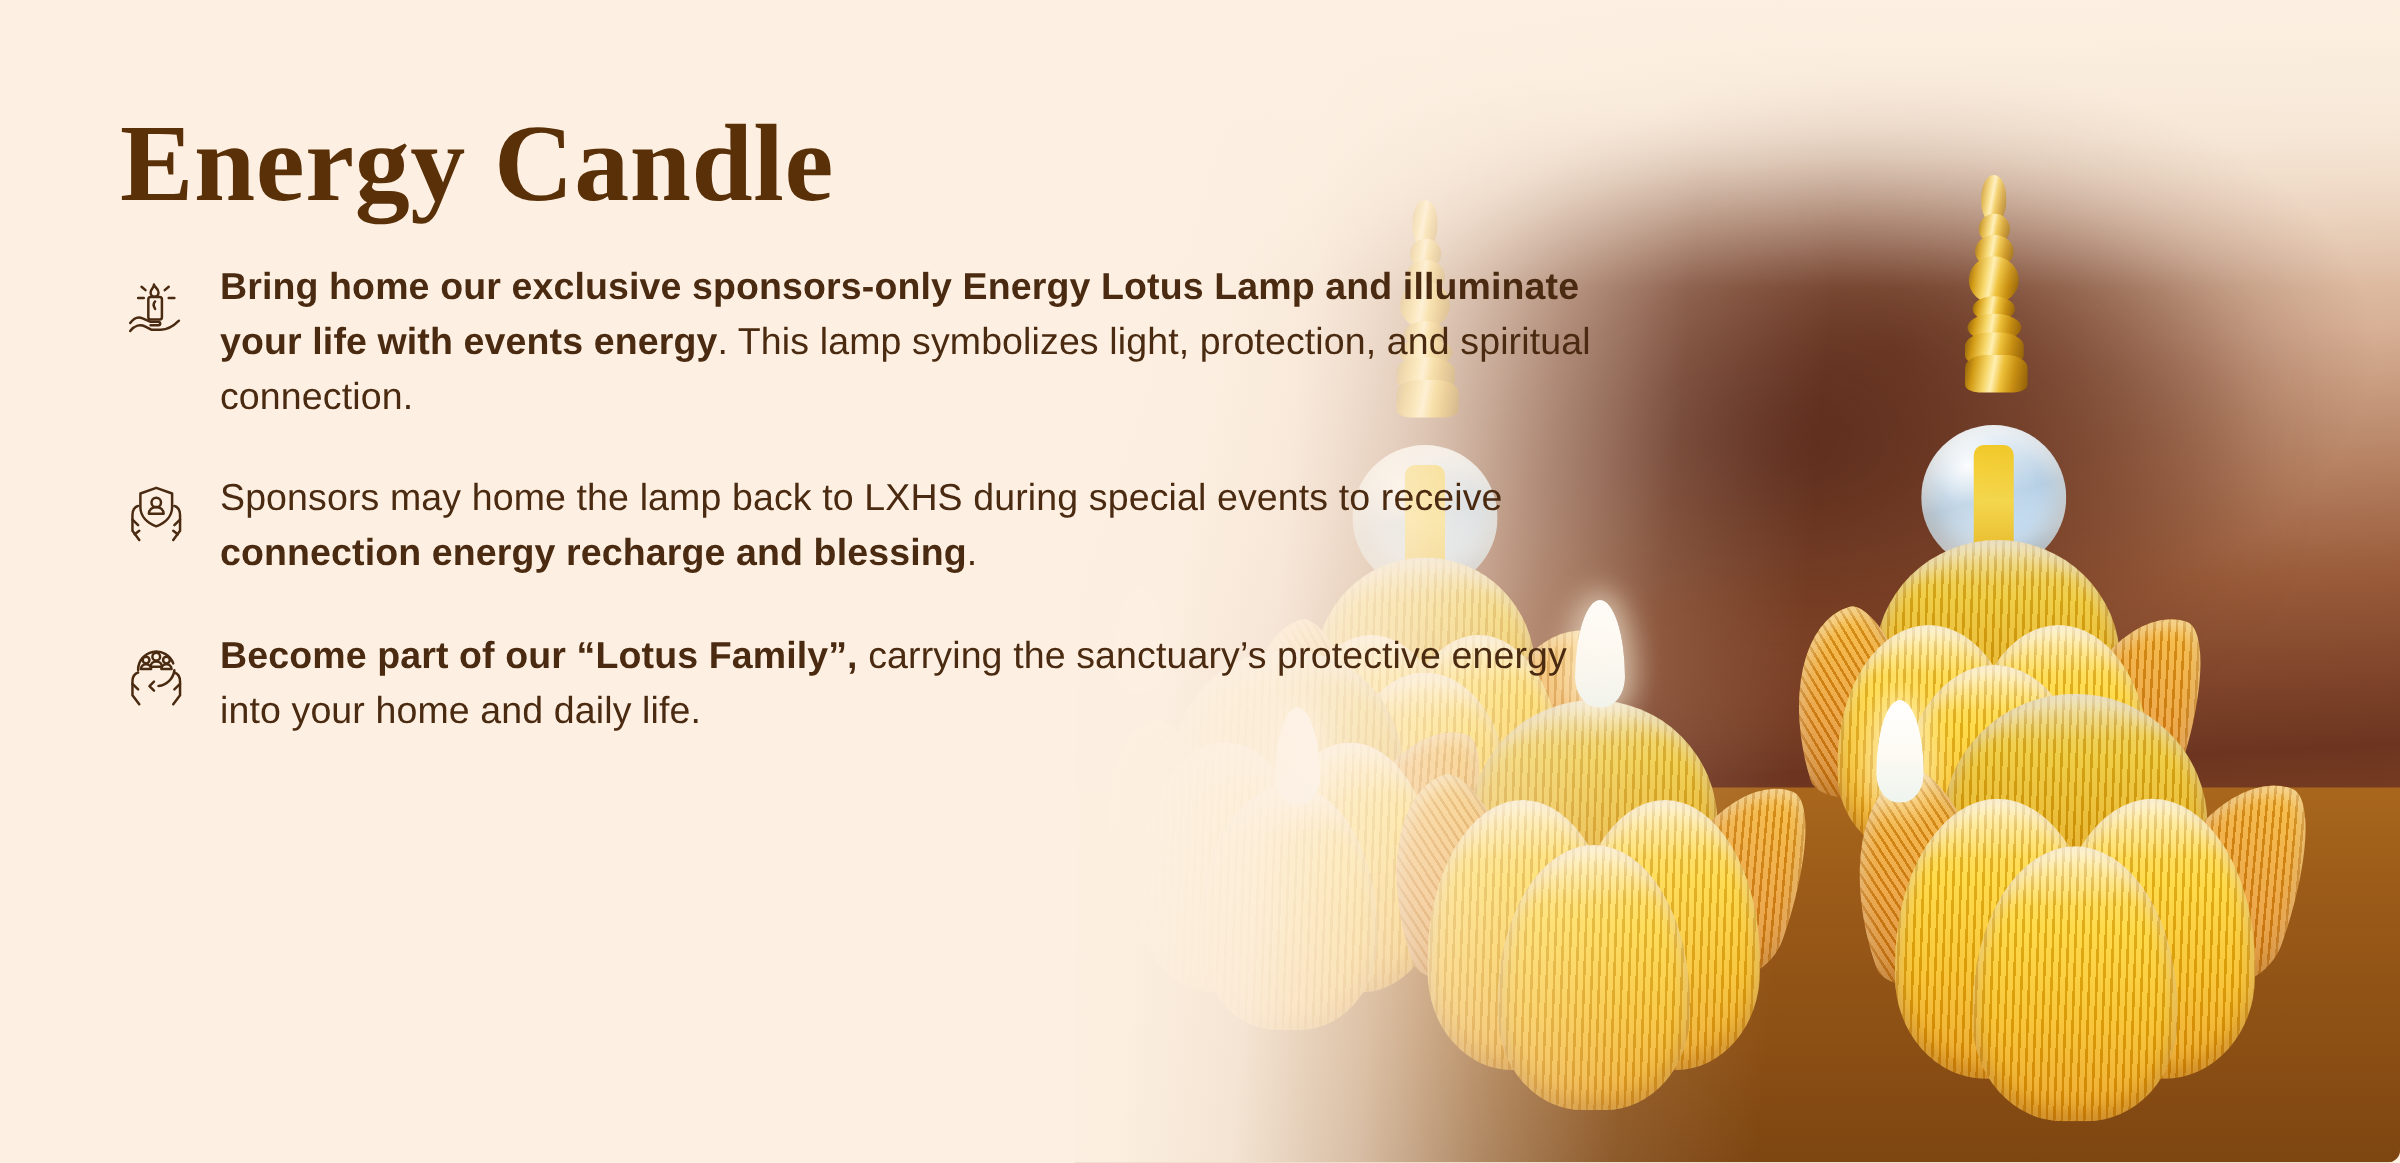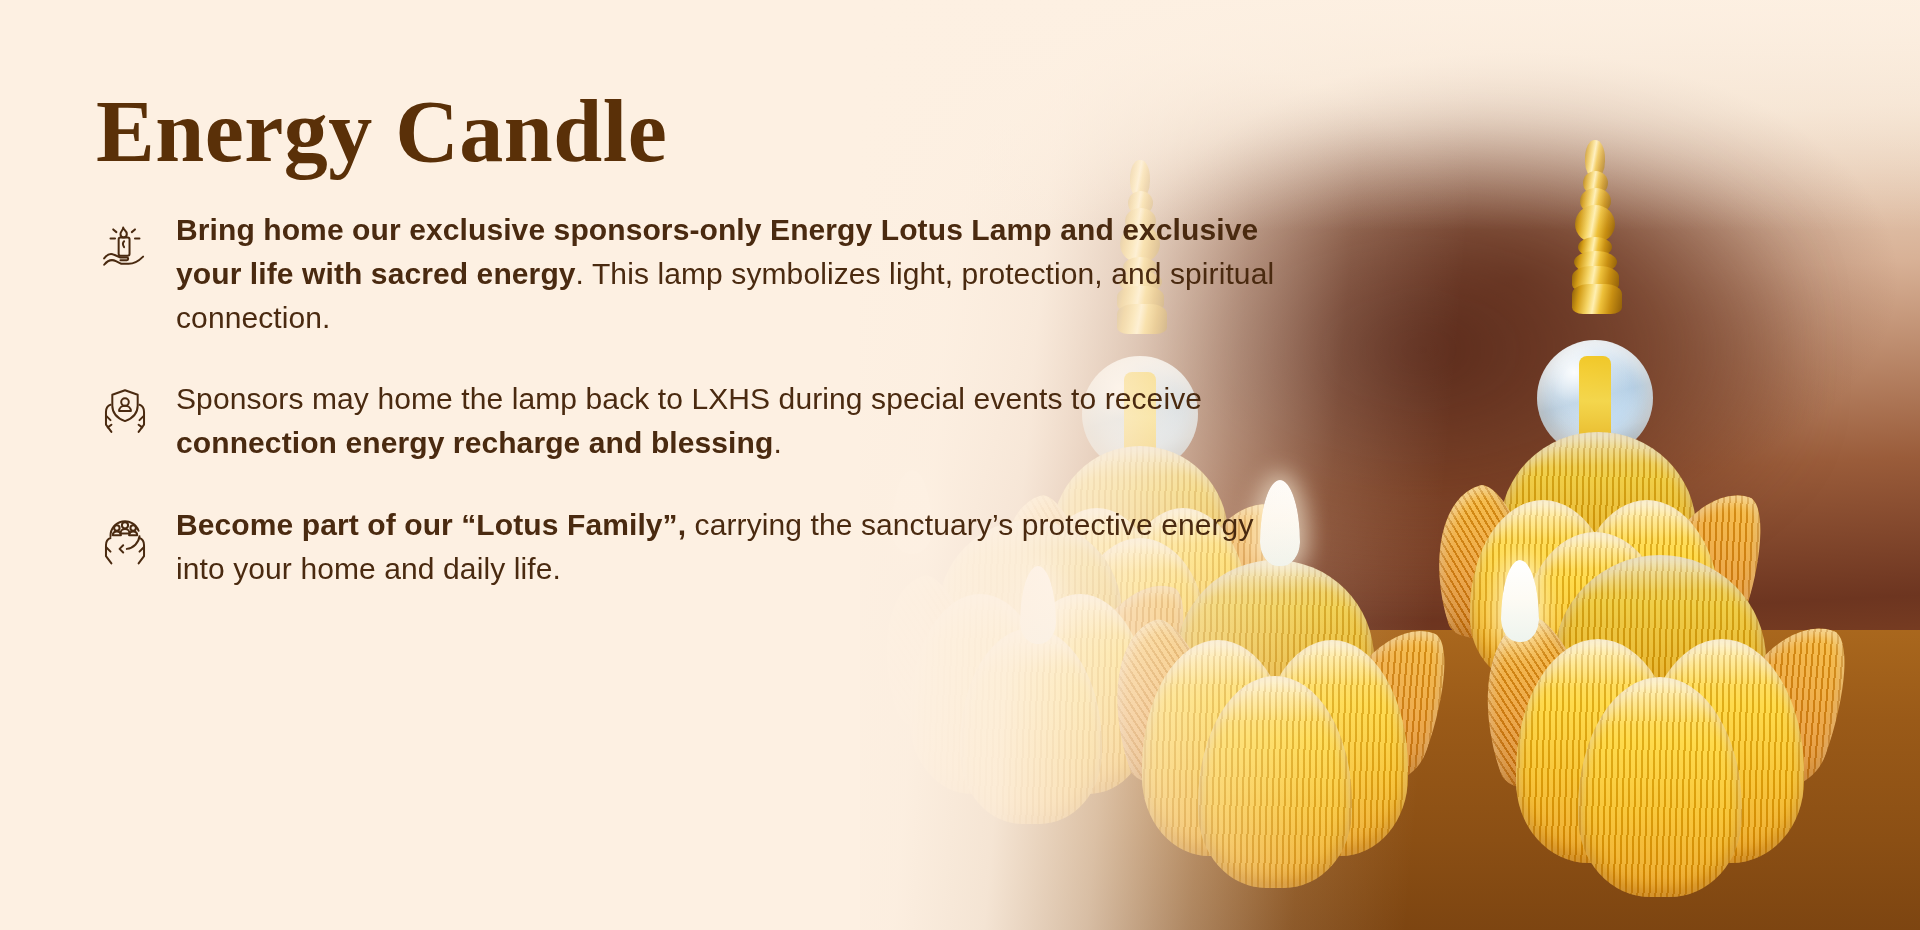--- a/index.html
+++ b/index.html
@@ -13,20 +13,21 @@
     background:#FDF0E2;
     font-family:"Liberation Sans", sans-serif;
     position:relative;
   }
 
   .banner {
     position:absolute;
     inset:0;
     background:#FDF0E2;
     overflow:hidden;
+    border-radius:10px;
   }
 
   
   .photo {
     position:absolute;
     top:0; right:0;
     width:1060px; height:930px;
     overflow:hidden;
   }
   .photo-inner {
@@ -313,21 +314,21 @@
           <svg viewBox="0 0 64 64" fill="none" stroke="#4A2A10" stroke-width="2.2" stroke-linecap="round" stroke-linejoin="round">
             <path d="M27 22c0-3 3-4 3-7 0 2.4 4 3.2 4 7 0 2.2-1.6 3.8-3.5 3.8S27 24.2 27 22z"></path>
             <rect x="25" y="26" width="12" height="20" rx="2"></rect>
             <path d="M31 30c-2.5 2.5-1 5 0 6.5"></path>
             <path d="M19 17l3.5 3M43 17l-3.5 3M16 27h5M48 27h-5"></path>
             <path d="M9 49c3-4 7-6 11-4l7 3h7c2 0 2 3 0 3h-7"></path>
             <path d="M9 56c4-5 9-6 13-4l6 3h8c6 0 12-4 16-8"></path>
           </svg>
         </span>
         <div class="bullet-text">
-          <b>Bring home our exclusive sponsors-only Energy Lotus Lamp and exclusive your life with sacred energy</b><span>. This lamp symbolizes light, protection, and spiritual connection.</span>
+          <b>Bring home our exclusive sponsors-only Energy Lotus Lamp and illuminate your life with events energy</b><span>. This lamp symbolizes light, protection, and spiritual connection.</span>
         </div>
       </div>
 
       <div class="bullet">
         <span class="bullet-icon">
           <svg viewBox="0 0 64 64" fill="none" stroke="#4A2A10" stroke-width="2.2" stroke-linecap="round" stroke-linejoin="round">
             <path d="M32 8l14 5v12c0 8-6 14-14 17-8-3-14-9-14-17V13L32 8z"></path>
             <circle cx="32" cy="21" r="4.2"></circle>
             <path d="M25.5 31c0-3.6 2.9-6 6.5-6s6.5 2.4 6.5 6z"></path>
             <path d="M16 24c-3 1-5 4-5 8v14l6 8M48 24c3 1 5 4 5 8v14l-6 8"></path>

